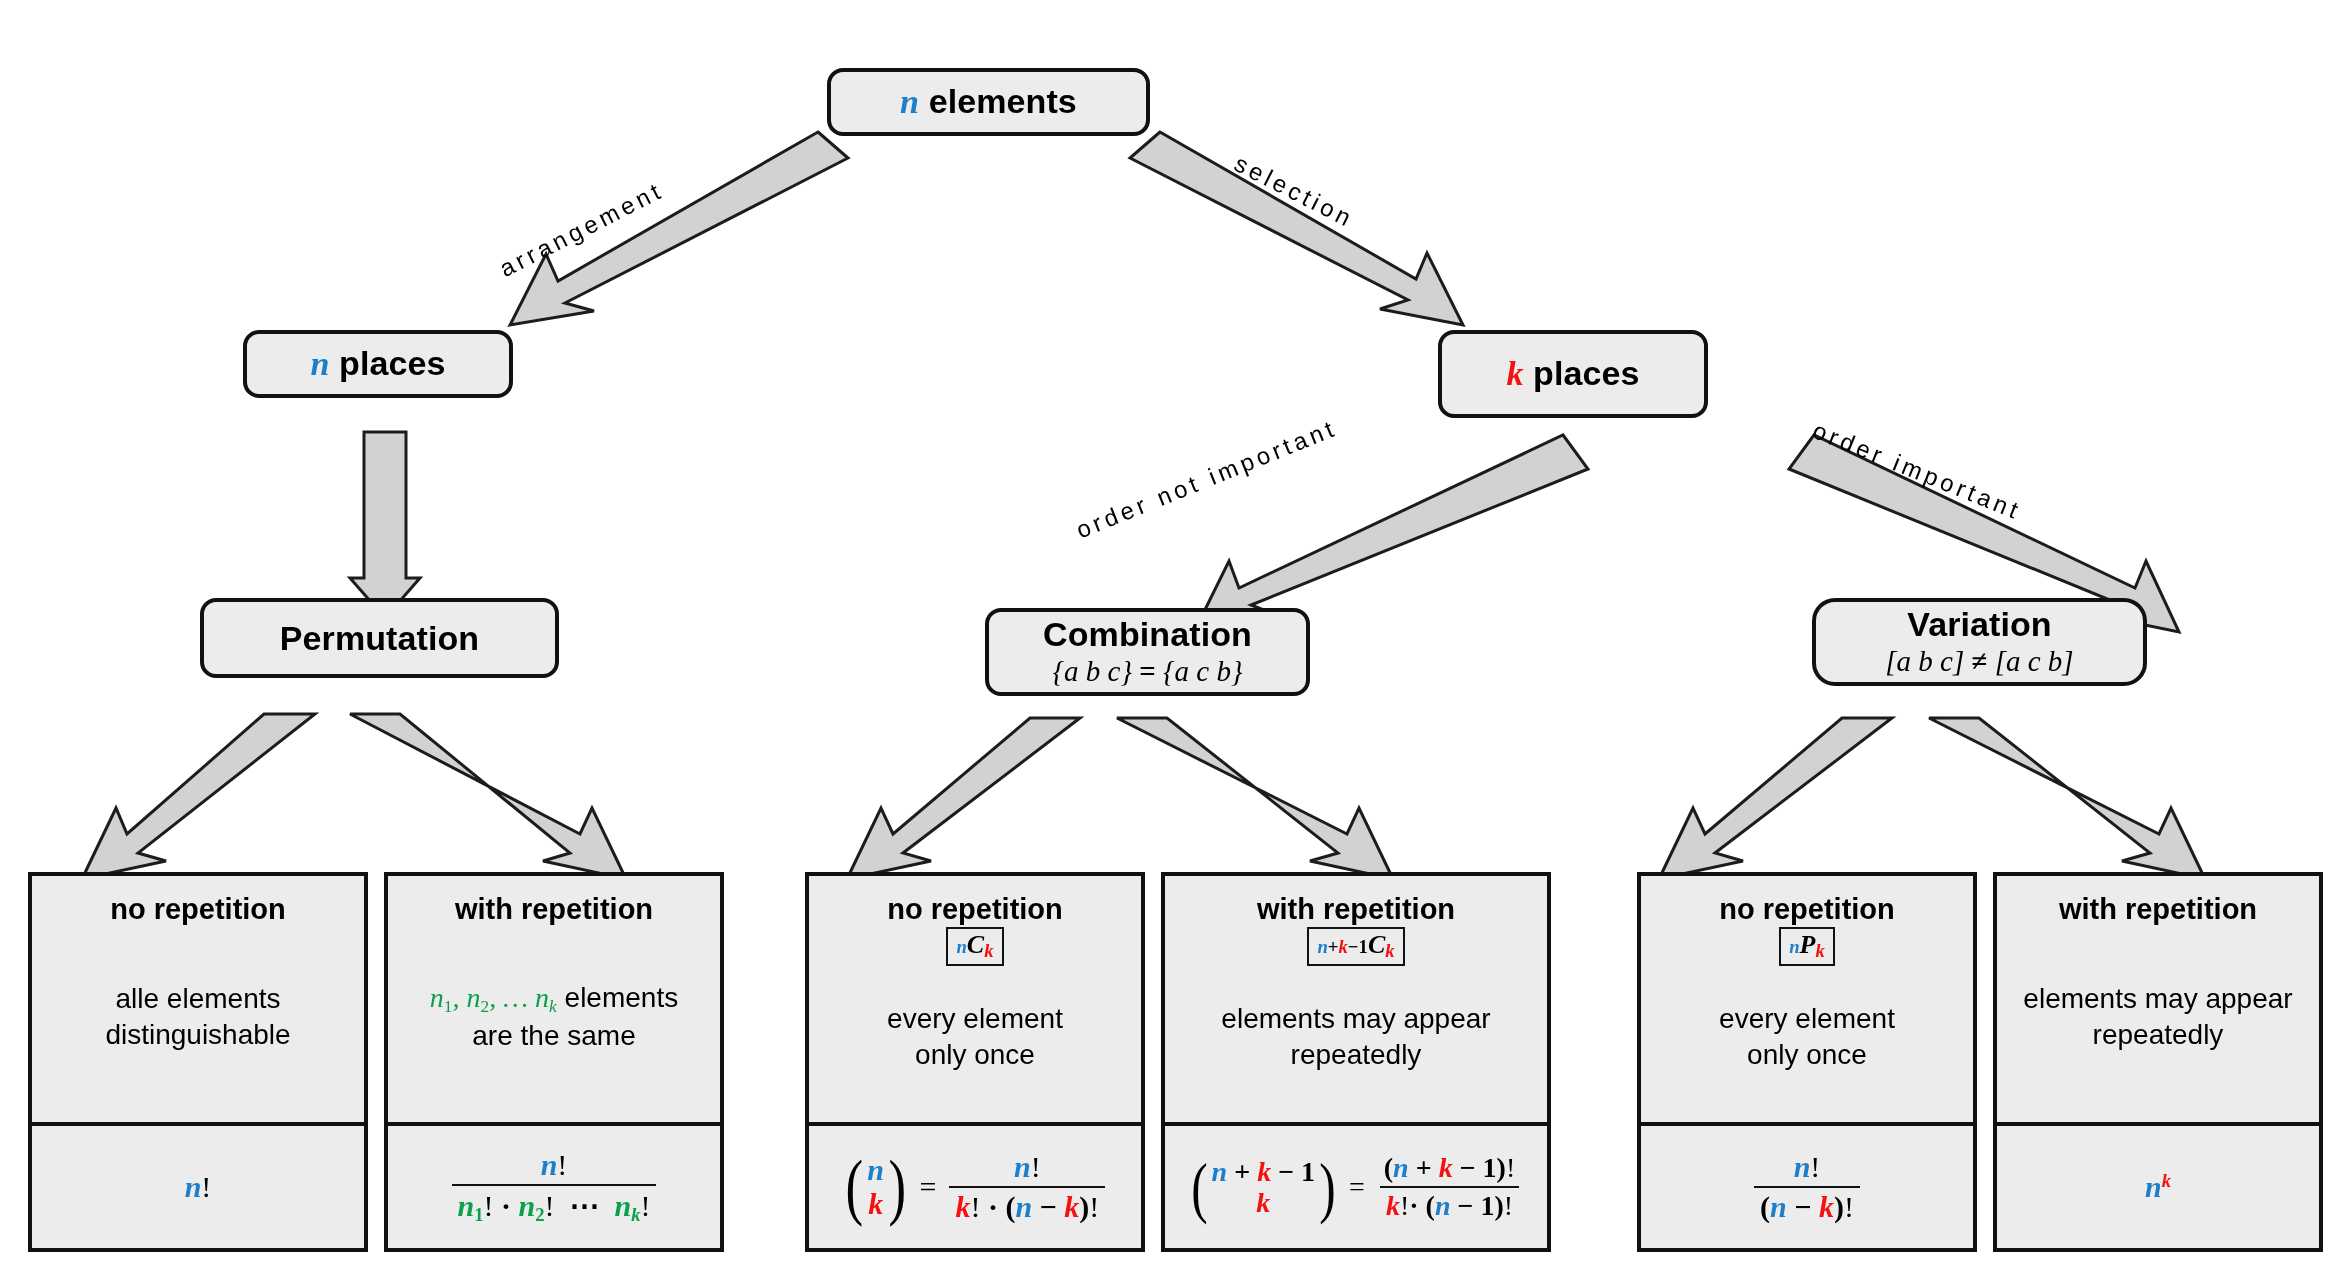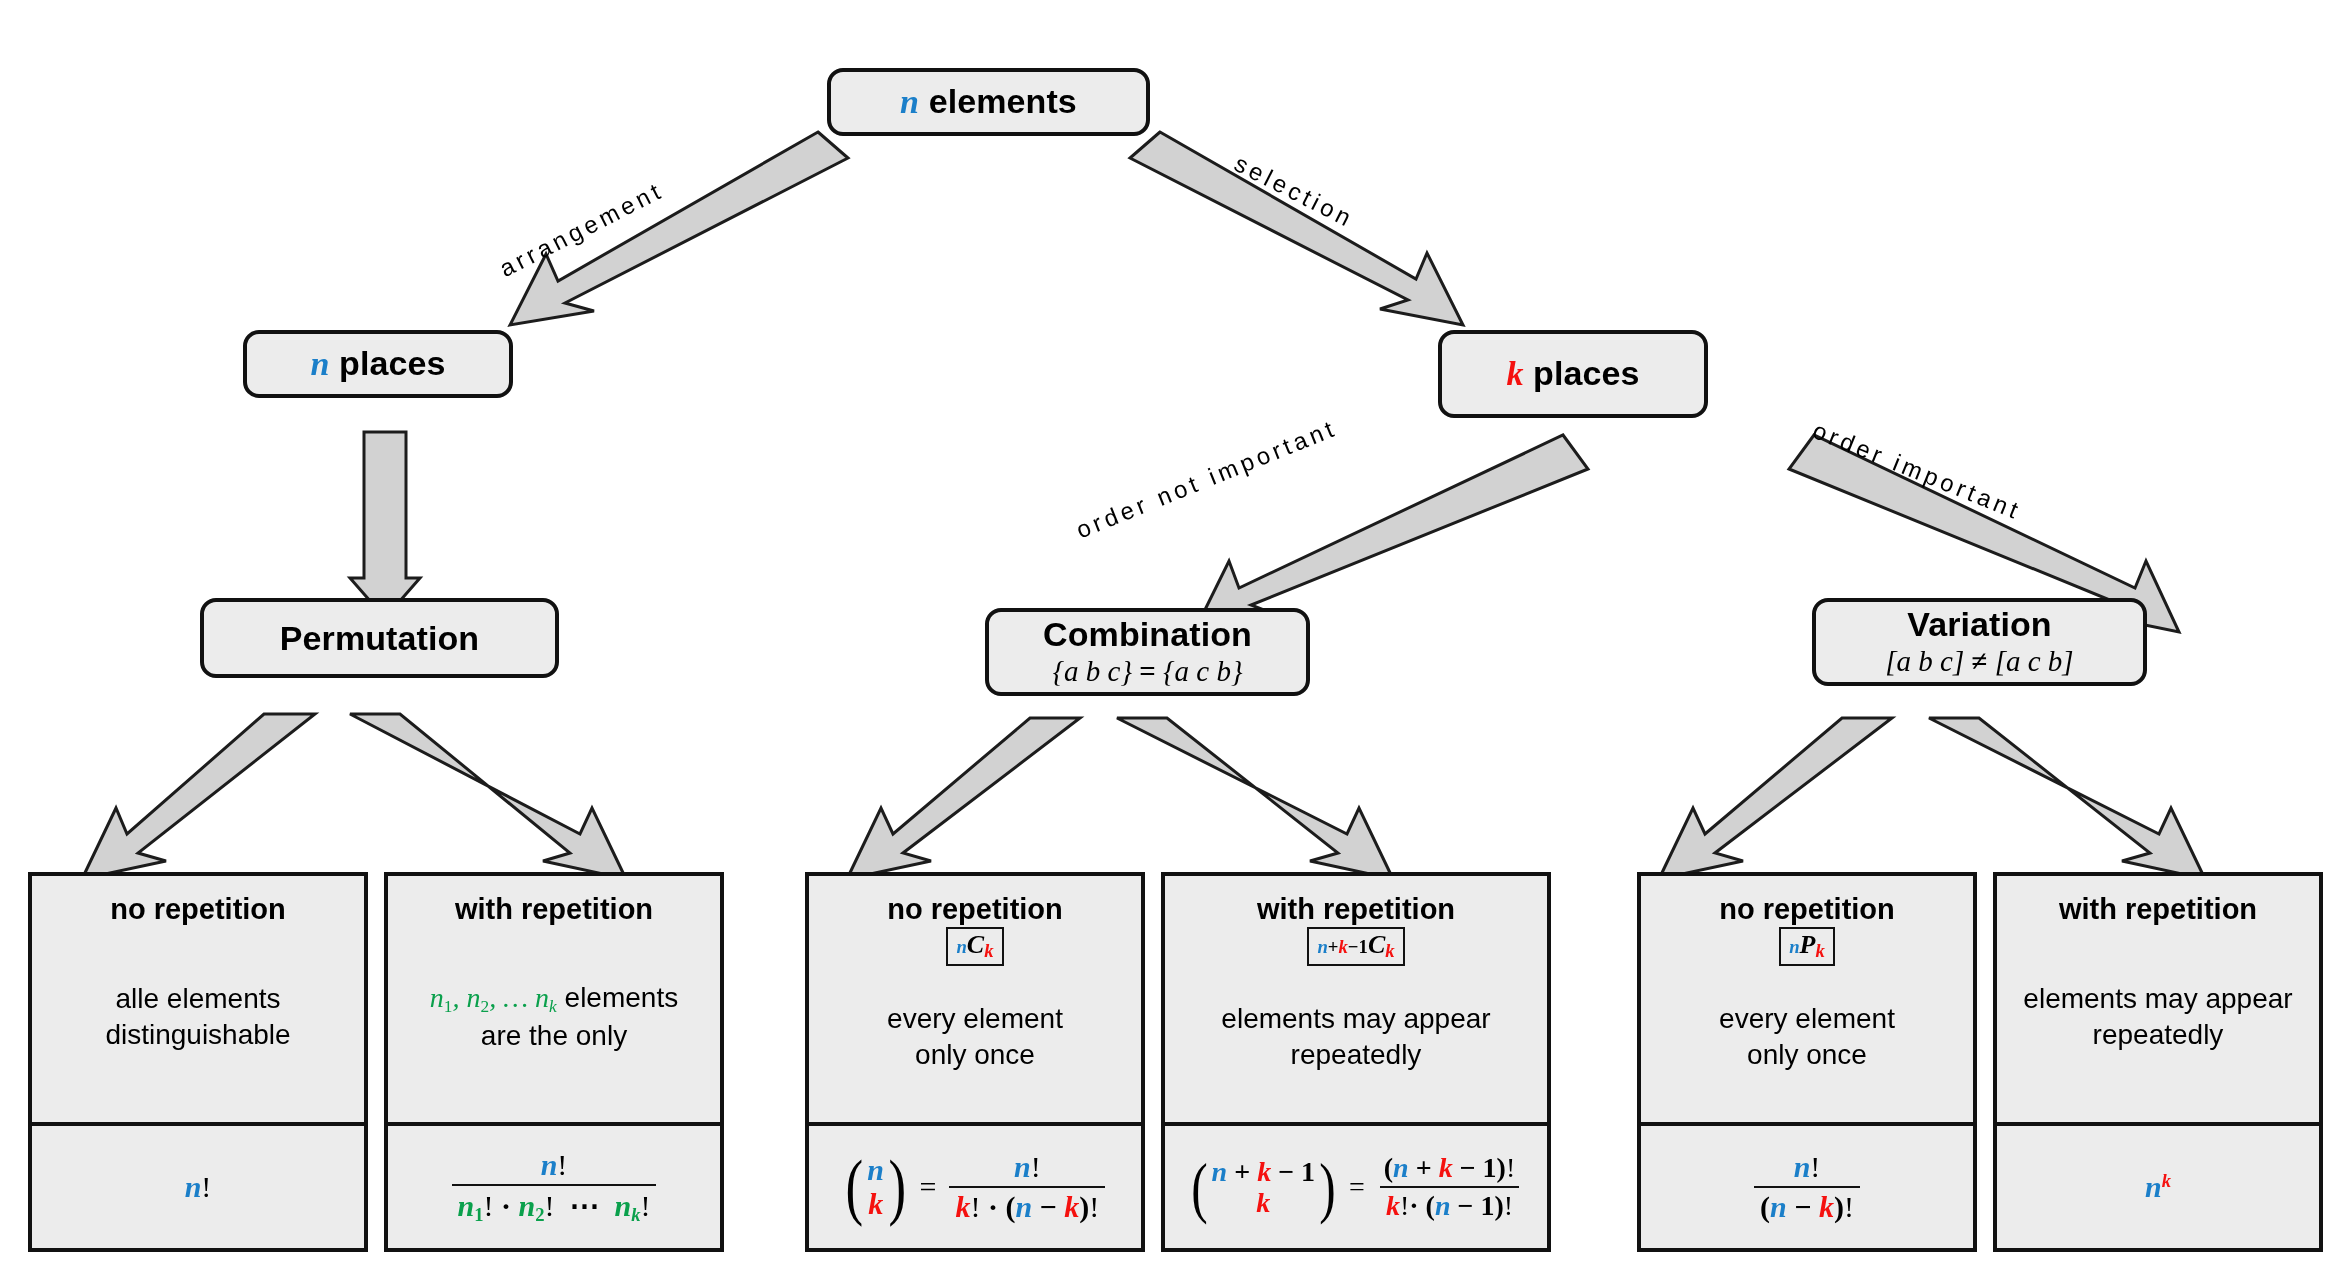--- a/index.html
+++ b/index.html
@@ -237,21 +237,21 @@
 
   <div class="node" style="left:985px; top:598px; width:325px; height:88px;margin-top:10px;">
     <div class="node-title">Combination</div>
     <div class="node-sub">
       <span class="mi-light">{a b c}</span>
       <span class="op">=</span>
       <span class="mi-light">{a c b}</span>
     </div>
   </div>
 
-  <div class="node" style="left:1812px; top:598px; width:335px; height:88px;">
+  <div class="node" style="left:1812px; top:598px; width:335px; height:88px;border-radius:23px;">
     <div class="node-title">Variation</div>
     <div class="node-sub">
       <span class="mi-light">[a b c]</span>
       <span class="op">≠</span>
       <span class="mi-light">[a c b]</span>
     </div>
   </div>
 
   <div class="card" style="left:28px; top:872px; width:340px; height:380px;">
     <div class="card-top">
@@ -267,21 +267,21 @@
   </div>
 
   <div class="card" style="left:384px; top:872px; width:340px; height:380px;">
     <div class="card-top">
       <div class="card-head">with repetition</div>
       <div class="card-desc">
         <div>
           <span class="mi-light green" style="font-weight:normal;">n<sub class="s" style="font-style:normal;font-weight:normal;">1</sub>,&nbsp;n<sub class="s" style="font-style:normal;font-weight:normal;">2</sub>, … n<sub class="s" style="font-weight:normal;">k</sub></span>
           elements
         </div>
-        <div>are the only</div>
+        <div>are the same</div>
       </div>
     </div>
     <div class="card-formula">
       <span class="frac">
         <span class="num"><span class="mi blue">n</span><span class="bang">!</span></span>
         <span class="den">
           <span class="mi green">n<sub class="s" style="font-style:normal;">1</sub></span><span class="bang">!</span>
           <span class="op">·</span>
           <span class="mi green">n<sub class="s" style="font-style:normal;">2</sub></span><span class="bang">!</span>
           <span class="op">&nbsp;⋯&nbsp;</span>

